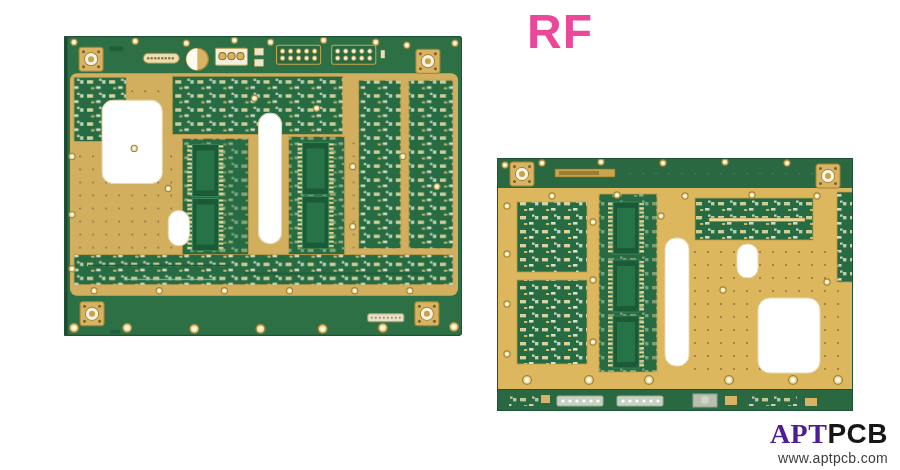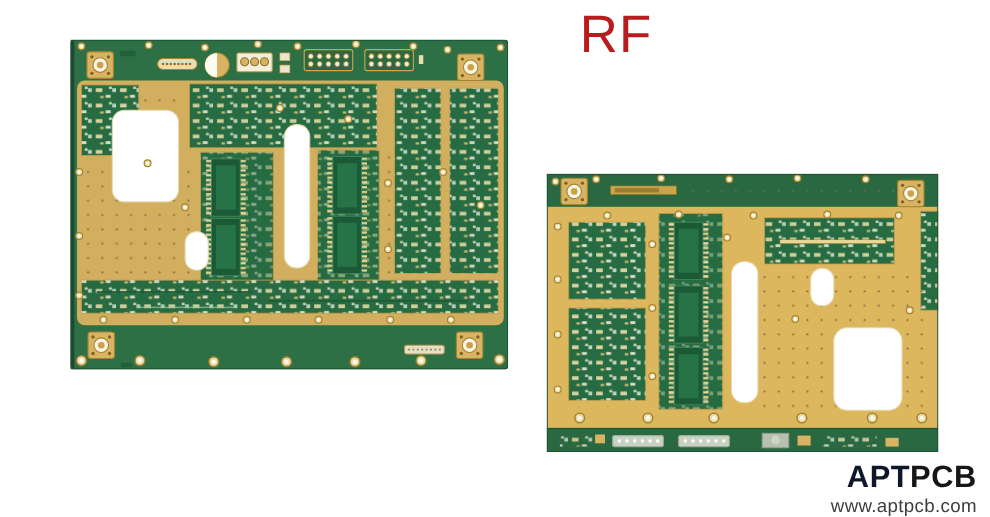--- a/index.html
+++ b/index.html
@@ -7,30 +7,30 @@
     width:900px;height:470px;position:relative;overflow:hidden;
     background:#ffffff;
     font-family:"Liberation Sans", sans-serif;
   }
   .canvas{position:absolute;inset:0;}
   figure{margin:0;padding:0;position:absolute;}
   .pcb-left{left:64px;top:36px;width:398px;height:300px;}
   .pcb-right{left:497px;top:158px;width:356px;height:253px;}
   .heading{position:absolute;left:527px;top:4px;}
   .heading .tag{
-    font-size:48px;font-weight:normal;color:#b91c1c;line-height:1.15;letter-spacing:1px;
+    font-size:48px;font-weight:bold;color:#ec4899;line-height:1.15;letter-spacing:1px;
   }
   .heading .title{
     font-size:38px;font-weight:bold;color:#0f0f0f;line-height:1.07;margin-top:7px;letter-spacing:-0.5px;
   }
   .brand{position:absolute;right:12px;top:420px;text-align:right;}
   .brand .logo{font-size:28px;font-weight:bold;line-height:1;letter-spacing:0.5px;}
-  .brand .logo .accent{color:#0f172a;}
+  .brand .logo .accent{color:#4c1d95;font-family:Liberation Serif, serif;}
   .brand .logo .rest{color:#161616;}
-  .brand .site{font-size:17px;color:#3d3d3d;margin-top:2px;letter-spacing:0.3px;}
+  .brand .site{font-size:14px;color:#3d3d3d;margin-top:2px;letter-spacing:0.3px;}
   svg{display:block;}
 </style>
 </head>
 <body>
 
 <div class="canvas">
 
   <svg width="0" height="0" style="position:absolute" aria-hidden="true">
     <defs>
       <pattern id="vias" width="13" height="13" patternUnits="userSpaceOnUse">

